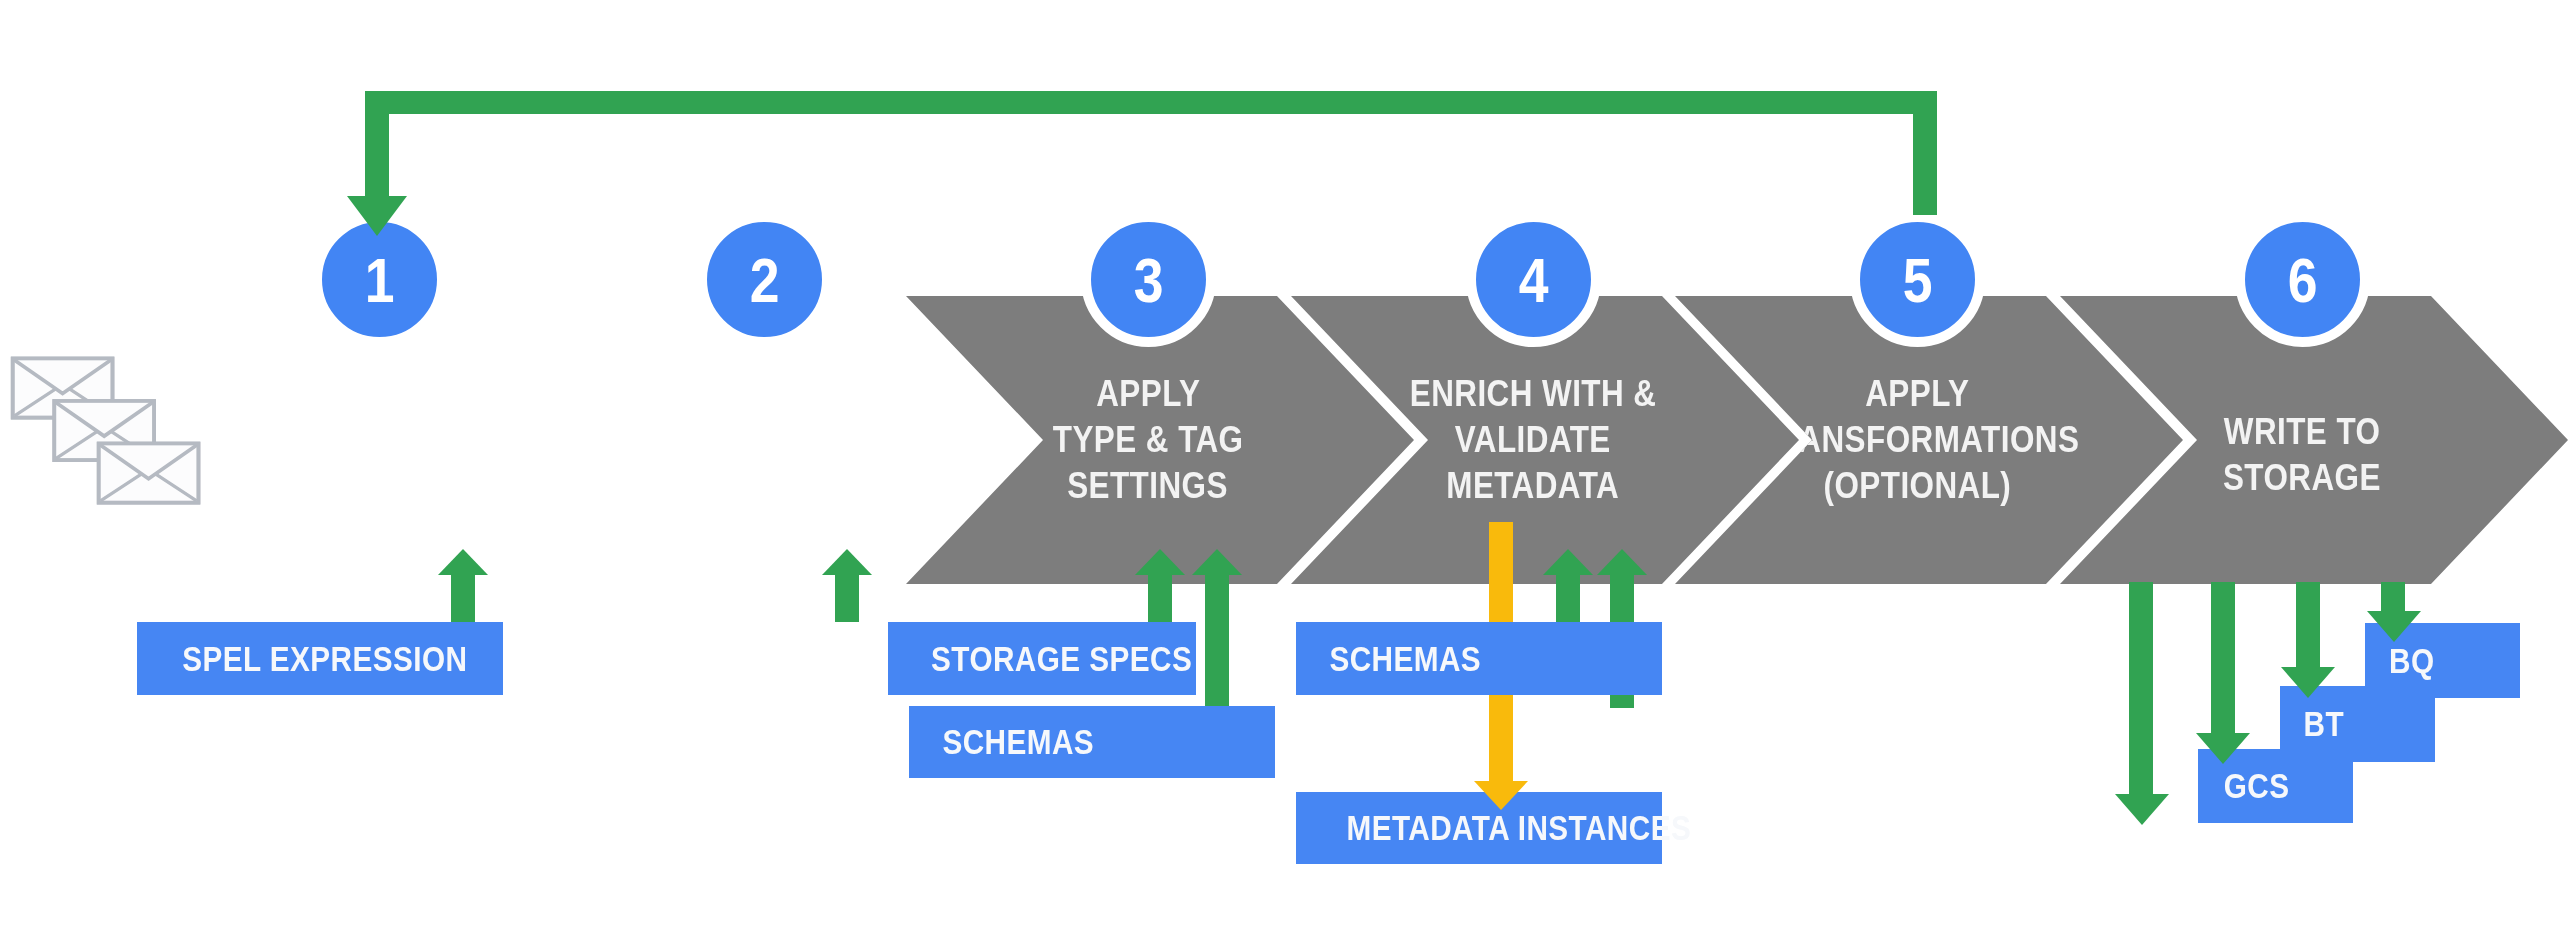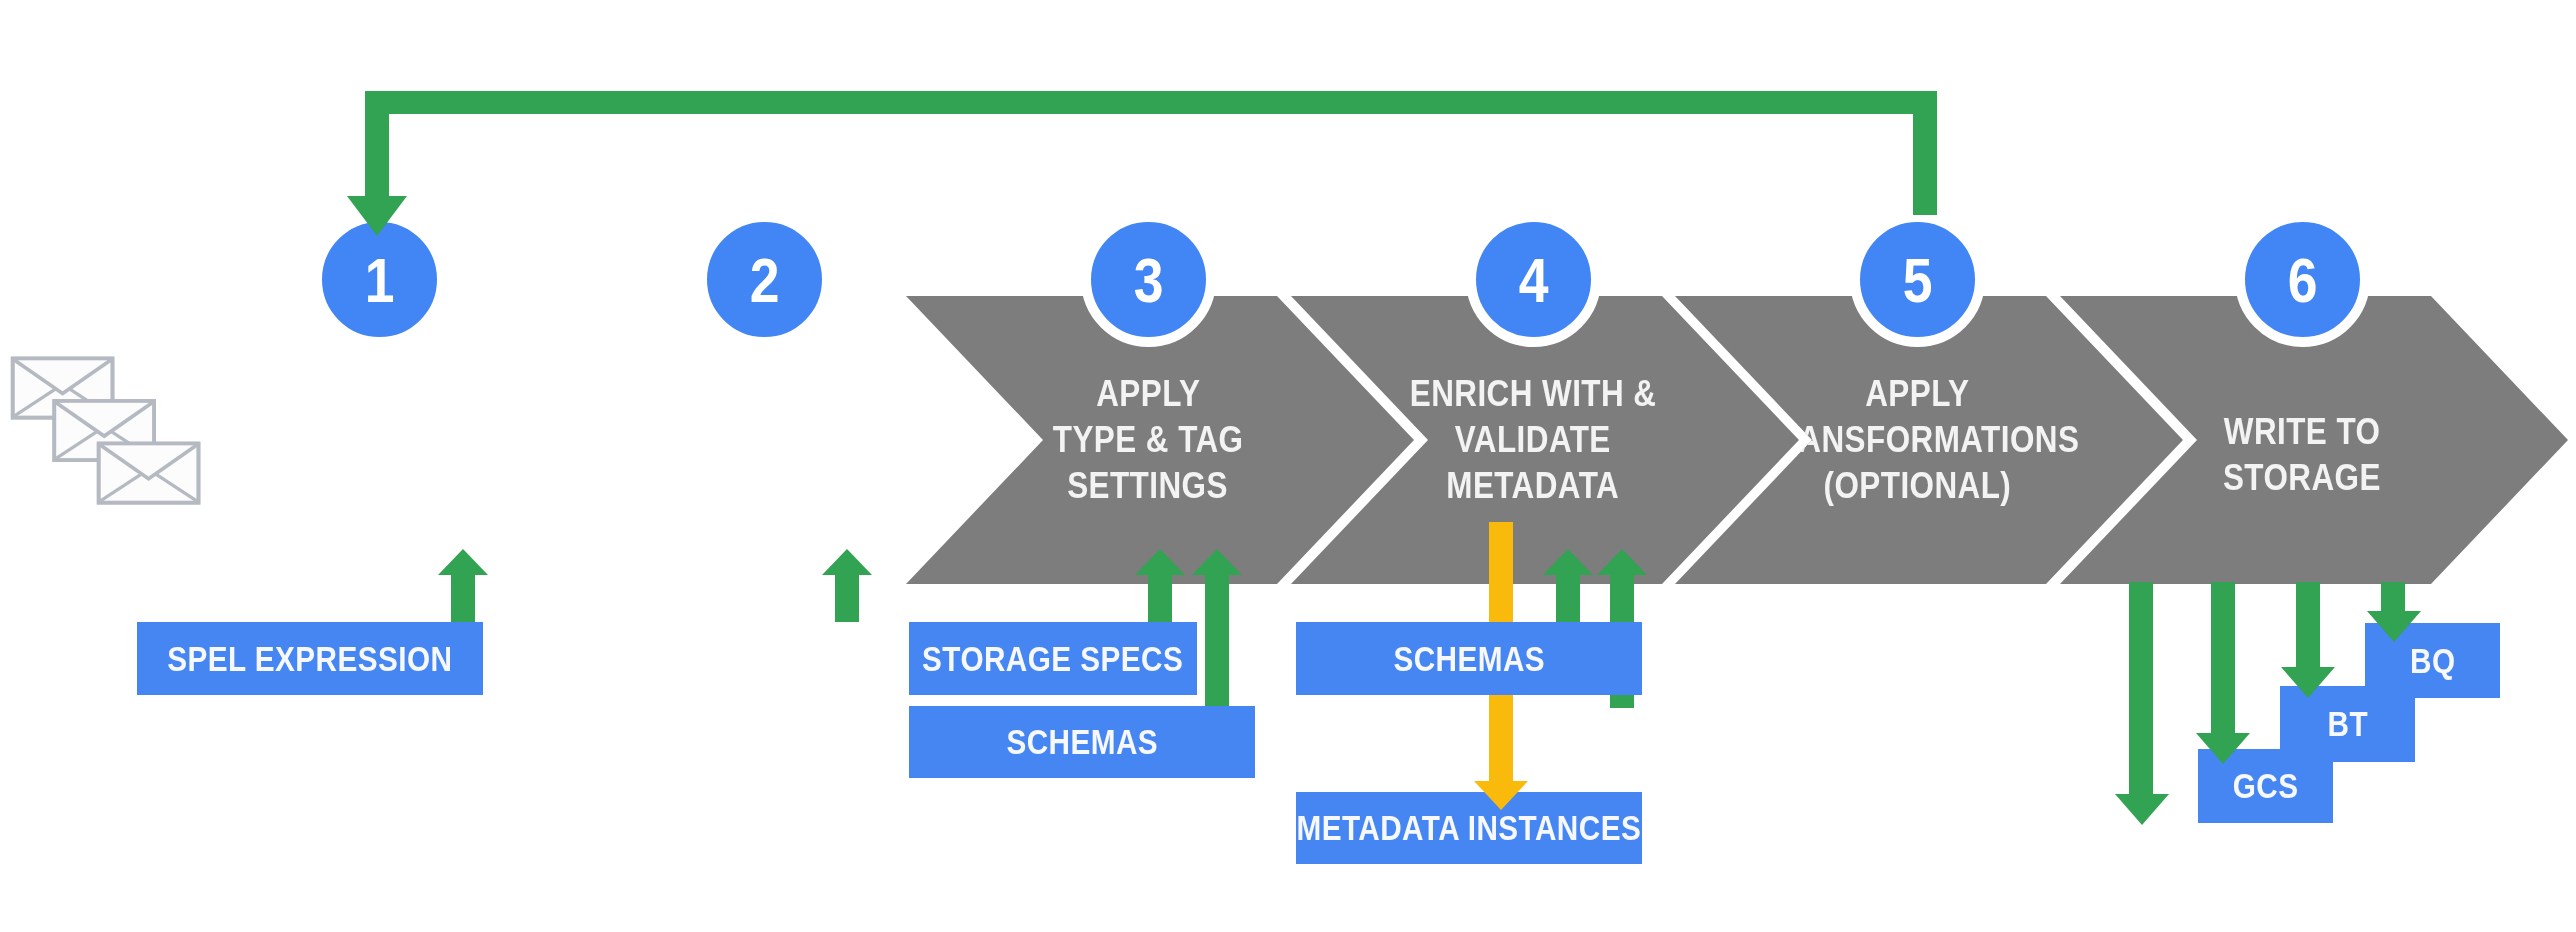--- a/index.html
+++ b/index.html
@@ -32,21 +32,21 @@
     border-left:27px solid transparent;border-right:27px solid transparent;
     border-top:31px solid #31A352;}
   .tri-down-big{position:absolute;width:0;height:0;
     border-left:30px solid transparent;border-right:30px solid transparent;
     border-top:40px solid #31A352;}
   .tri-down-y{position:absolute;width:0;height:0;
     border-left:27px solid transparent;border-right:27px solid transparent;
     border-top:29px solid #F9BA0C;}
 
   
-  .box{position:absolute;background:#4686F3;display:flex;align-items:center;justify-content:center;}
+  .box{position:absolute;background:#4686F3;display:flex;align-items:center;justify-content:flex-start;padding-left:20px;}
   .box-label{font-size:35px;font-weight:bold;color:#F6F8FB;transform:scaleX(.85);
     white-space:nowrap;letter-spacing:0.5px;}
 </style>
 </head>
 <body>
 
 <div class="canvas">
 
   <div class="chevron" style="left:906px">
     <div class="chev-label" style="padding-bottom:37px">
@@ -116,21 +116,21 @@
   <div class="gbar" style="left:1556px;top:575px;width:24px;height:47px"></div>
 
   <div class="tri-up" style="left:1597px;top:549px"></div>
   <div class="gbar" style="left:1610px;top:575px;width:24px;height:133px"></div>
 
   <div class="ybar" style="left:1489px;top:522px;width:24px;height:259px"></div>
 
   <div class="box" style="left:137px;top:622px;width:346px;height:73px">
     <span class="box-label">SPEL EXPRESSION</span>
   </div>
-  <div class="box" style="left:909px;top:622px;width:288px;height:73px">
+  <div class="box" style="left:888px;top:622px;width:288px;height:73px">
     <span class="box-label">STORAGE SPECS</span>
   </div>
   <div class="box" style="left:909px;top:706px;width:346px;height:72px">
     <span class="box-label">SCHEMAS</span>
   </div>
   <div class="box" style="left:1296px;top:622px;width:346px;height:73px">
     <span class="box-label">SCHEMAS</span>
   </div>
   <div class="box" style="left:1296px;top:792px;width:346px;height:72px">
     <span class="box-label">METADATA INSTANCES</span>

